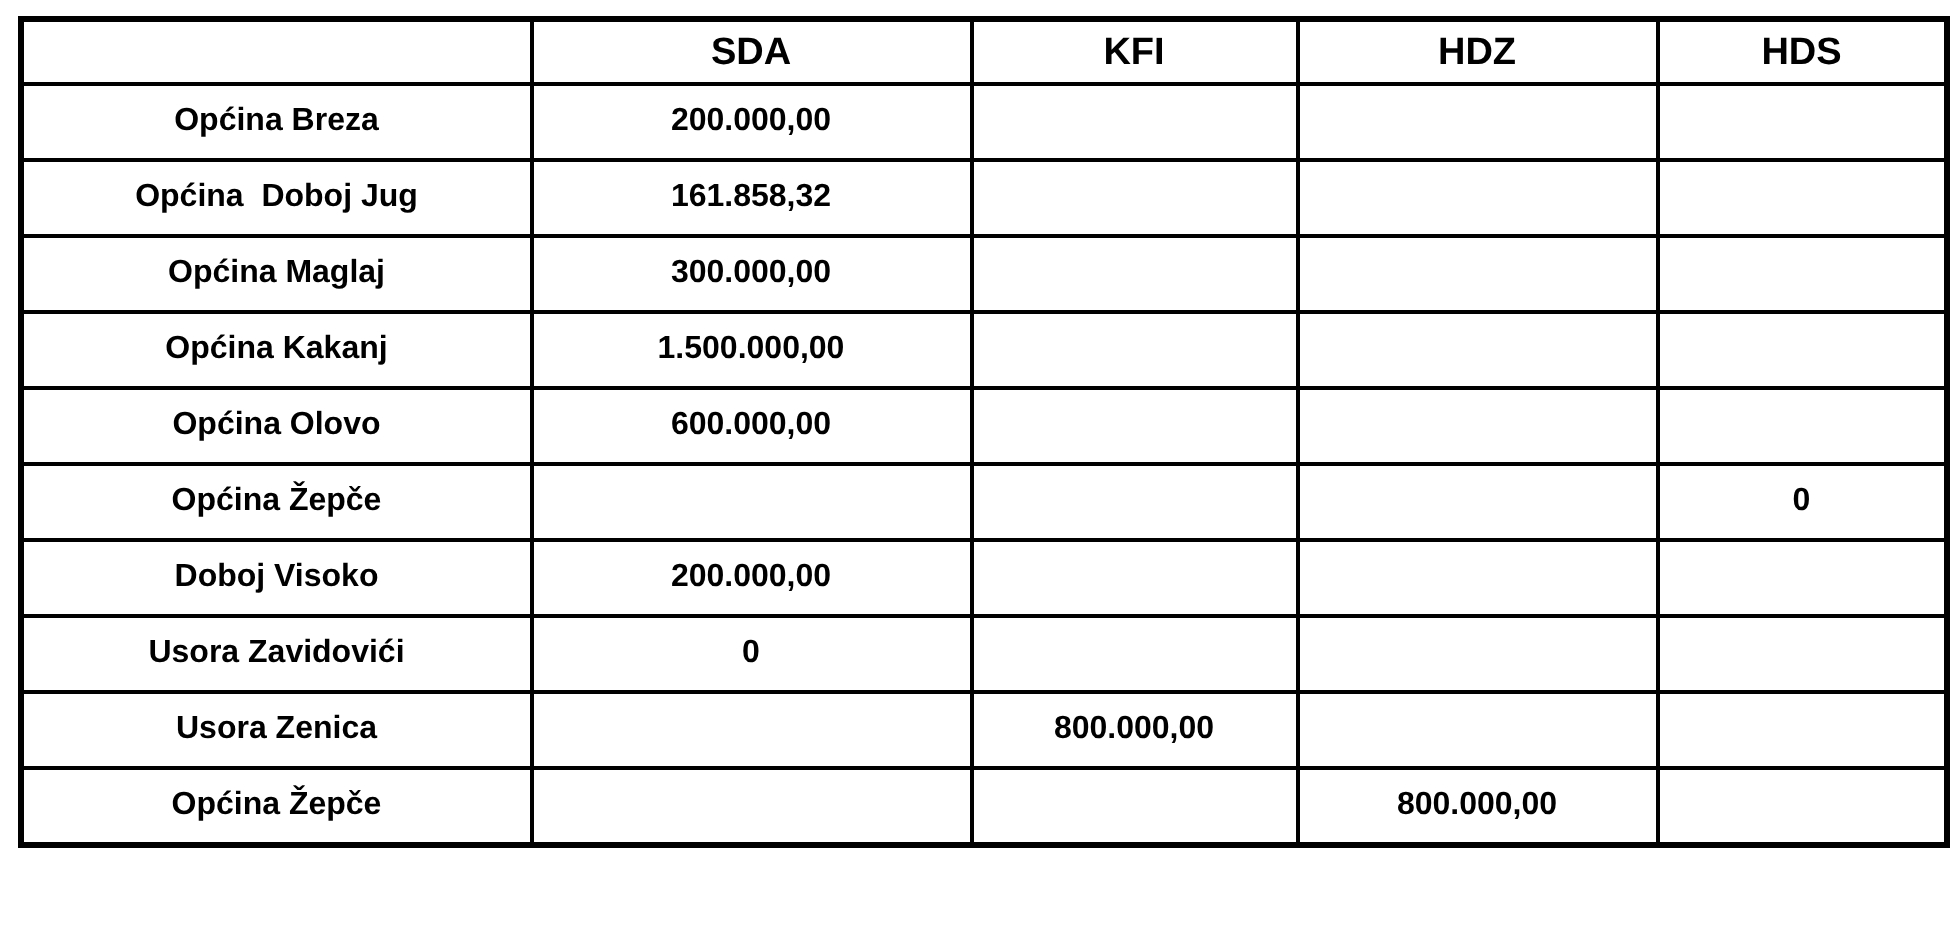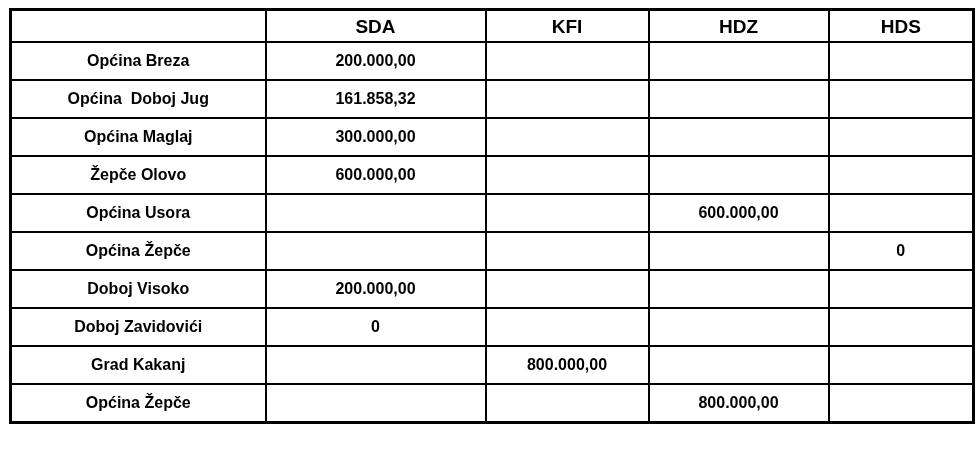--- a/index.html
+++ b/index.html
@@ -80,56 +80,56 @@
       <td></td>
     </tr>
     <tr>
       <td class="label-cell">Općina Maglaj</td>
       <td>300.000,00</td>
       <td></td>
       <td></td>
       <td></td>
     </tr>
     <tr>
-      <td class="label-cell">Žepče Olovo</td>
-      <td>600.000,00</td>
+      <td class="label-cell">Općina Kakanj</td>
+      <td>1.500.000,00</td>
       <td></td>
       <td></td>
       <td></td>
     </tr>
     <tr>
-      <td class="label-cell">Općina Usora</td>
+      <td class="label-cell">Općina Olovo</td>
+      <td>600.000,00</td>
       <td></td>
       <td></td>
-      <td>600.000,00</td>
       <td></td>
     </tr>
     <tr>
       <td class="label-cell">Općina Žepče</td>
       <td></td>
       <td></td>
       <td></td>
       <td>0</td>
     </tr>
     <tr>
       <td class="label-cell">Doboj Visoko</td>
       <td>200.000,00</td>
       <td></td>
       <td></td>
       <td></td>
     </tr>
     <tr>
-      <td class="label-cell">Doboj Zavidovići</td>
+      <td class="label-cell">Usora Zavidovići</td>
       <td>0</td>
       <td></td>
       <td></td>
       <td></td>
     </tr>
     <tr>
-      <td class="label-cell">Grad Kakanj</td>
+      <td class="label-cell">Usora Zenica</td>
       <td></td>
       <td>800.000,00</td>
       <td></td>
       <td></td>
     </tr>
     <tr>
       <td class="label-cell">Općina Žepče</td>
       <td></td>
       <td></td>
       <td>800.000,00</td>

